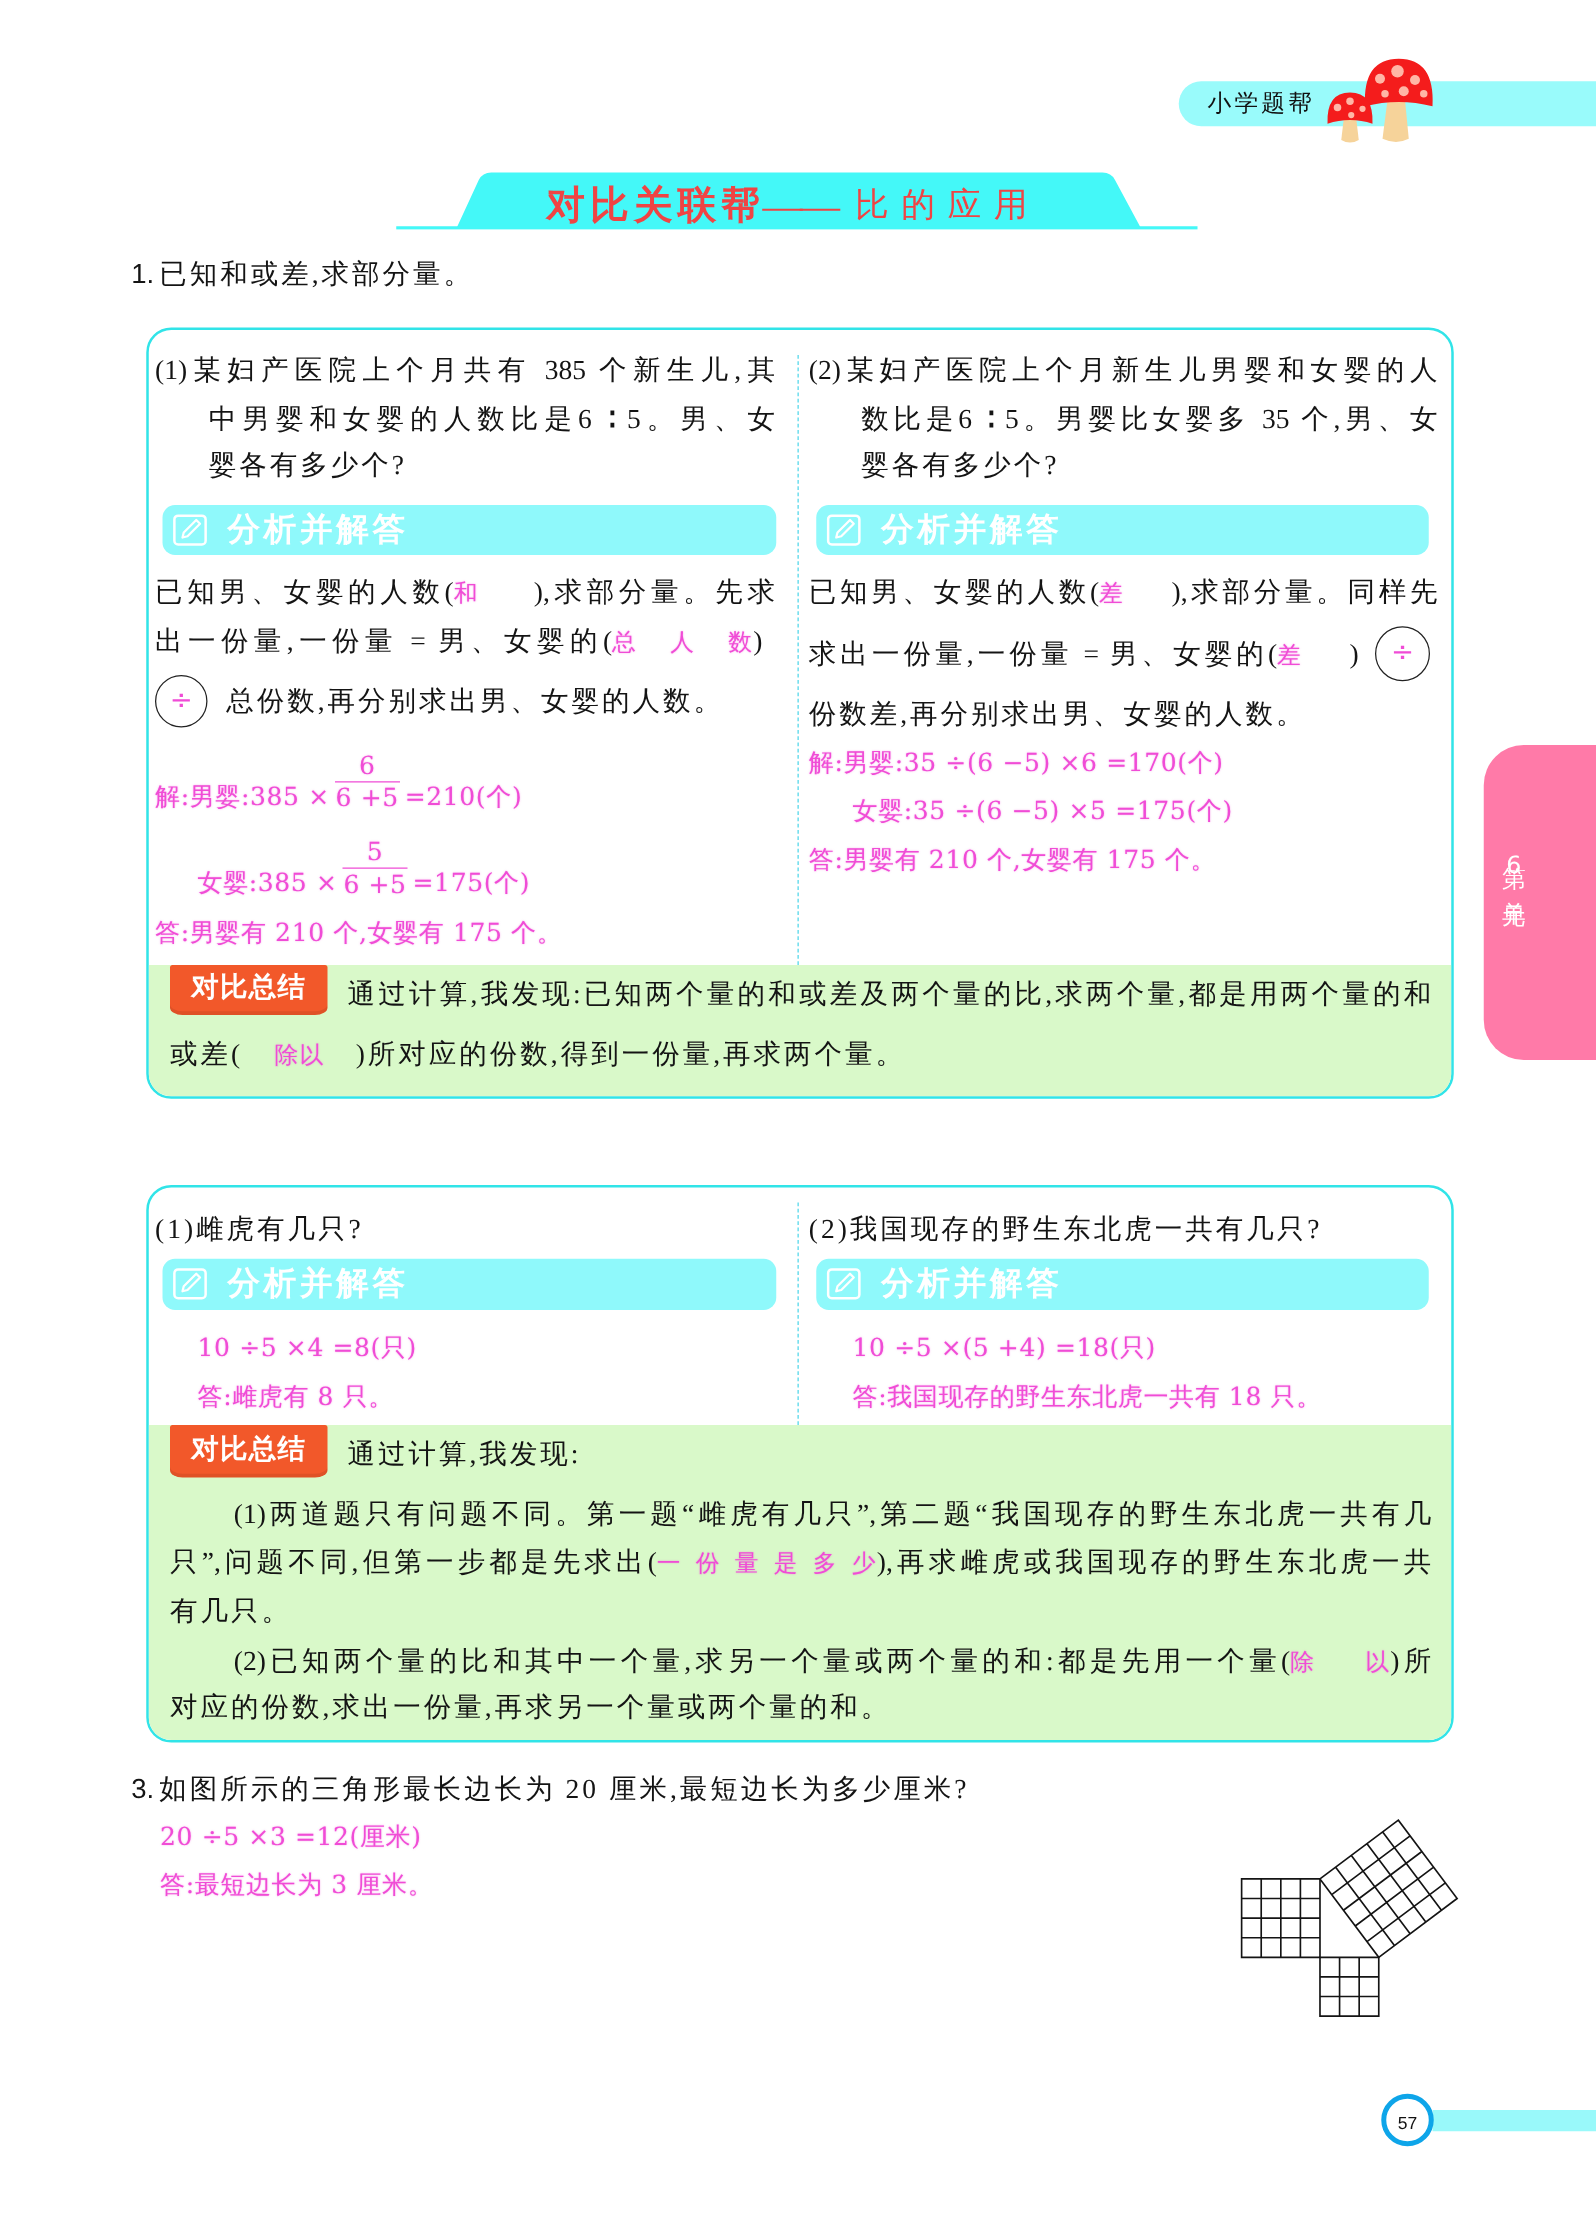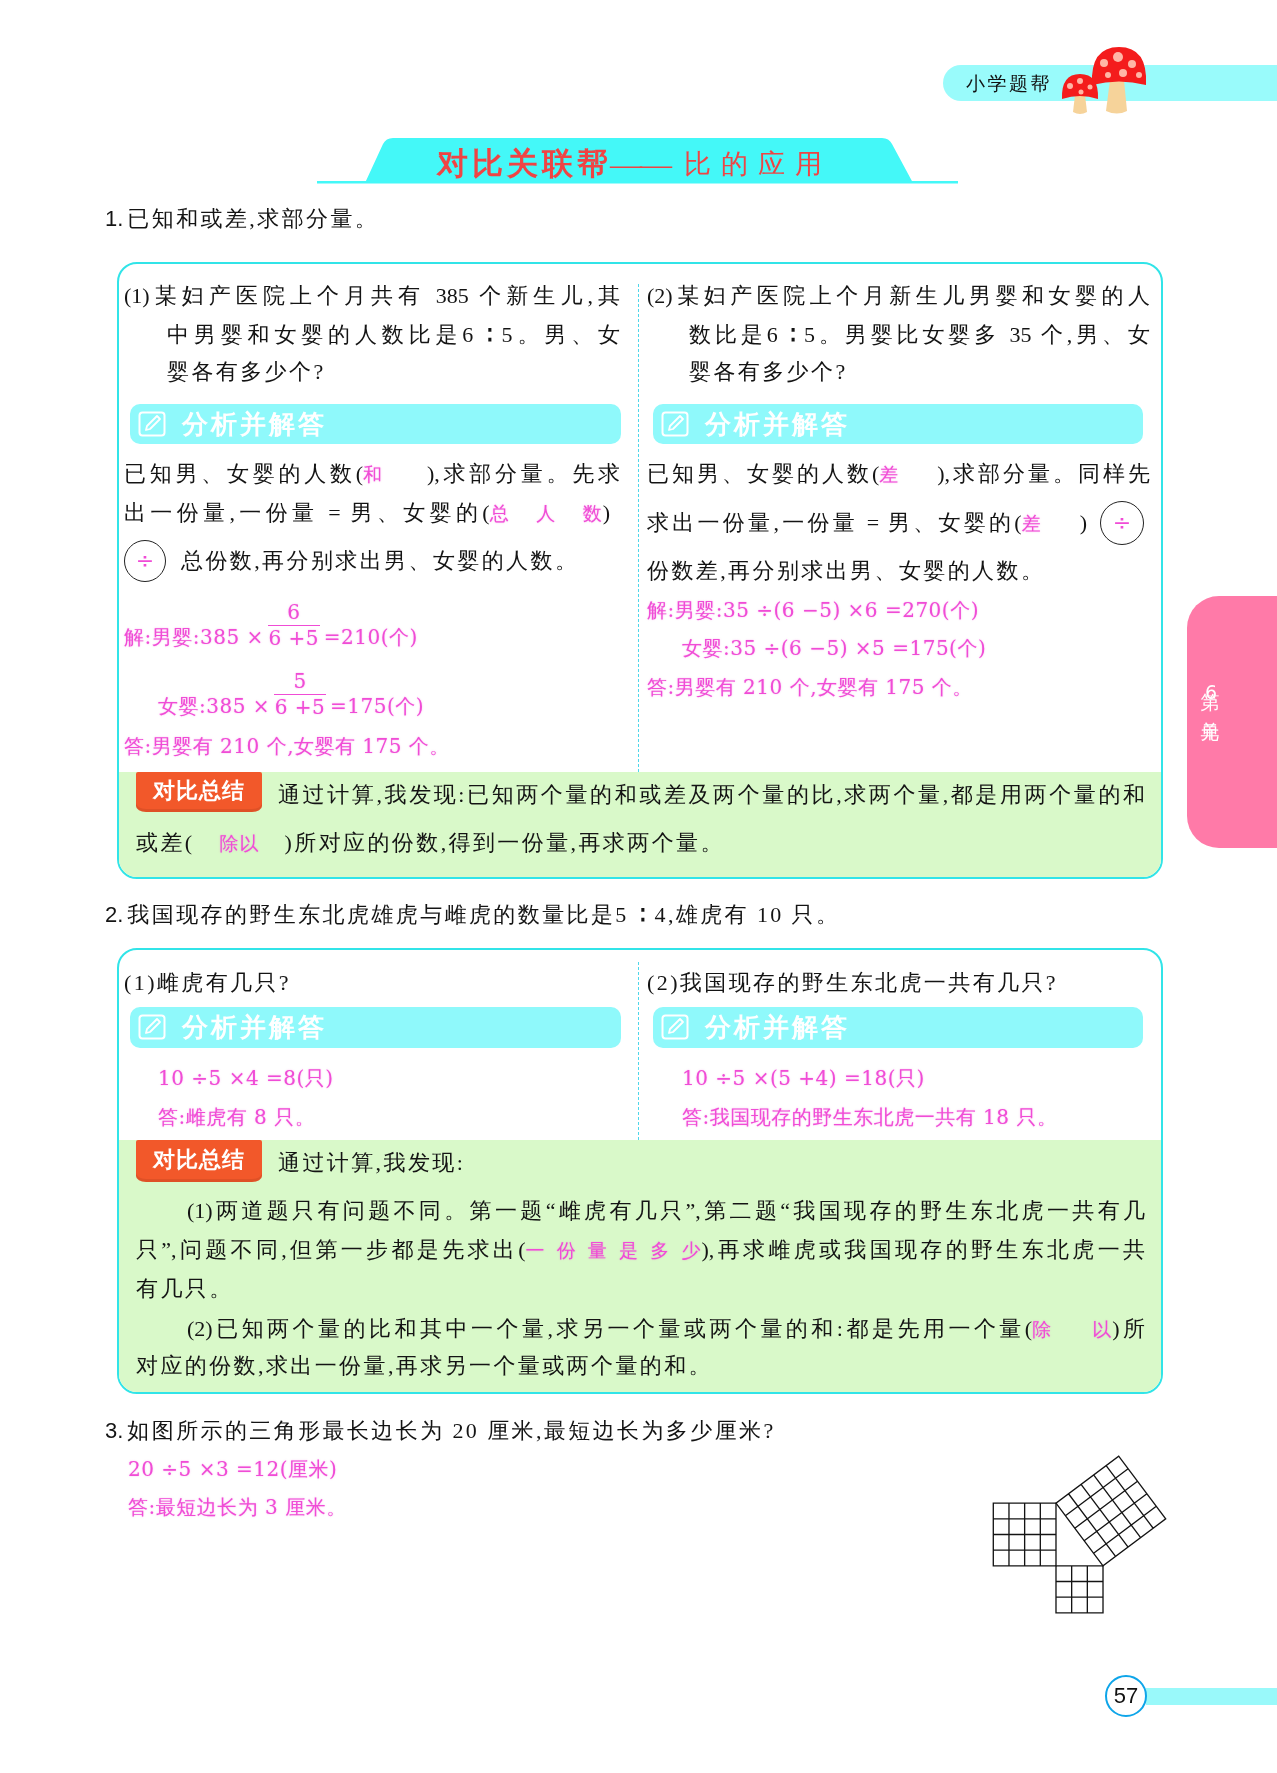--- a/index.html
+++ b/index.html
@@ -41,22 +41,22 @@
   .solrow{position:absolute;display:flex;align-items:flex-end;height:56px;white-space:nowrap;}
   .frac{display:inline-flex;flex-direction:column;align-items:center;margin:0 4px;}
   .frac .num{line-height:25px;padding:0 3px;border-bottom:1.6px solid #f04cd6;min-width:46px;text-align:center;}
   .frac .den{line-height:25px;}
   
   .sidetab{position:absolute;left:1187px;top:596px;width:90px;height:252px;background:#ff7aa8;border-radius:32px 0 0 32px;}
   .sidetab .lbl{position:absolute;left:11px;top:82px;writing-mode:vertical-rl;text-orientation:upright;color:#ffffff;
     font-size:19px;letter-spacing:3px;font-family:"DejaVu Sans","Liberation Sans",sans-serif;}
   
   .pband{position:absolute;left:1146px;top:1688px;width:131px;height:17px;background:#99f9fa;}
-  .pnum{position:absolute;left:1105px;top:1675px;width:42px;height:42px;border:2px solid #0ea5e9;border-radius:50%;
-    background:#ffffff;box-sizing:border-box;text-align:center;line-height:38px;font-family:"Liberation Sans","DejaVu Sans",sans-serif;font-size:22px;color:#111;}
+  .pnum{position:absolute;left:1105px;top:1675px;width:42px;height:42px;border:4px solid #0ea5e9;border-radius:50%;
+    background:#ffffff;box-sizing:border-box;text-align:center;line-height:38px;font-family:"Liberation Sans","DejaVu Sans",sans-serif;font-size:14px;color:#111;}
 </style>
 </head>
 <body>
 
 <div class="page">
 
   <div class="hband">
     <span class="brand">小学题帮</span>
   </div>
   <svg class="abs" style="left:1058px;top:44px" width="92" height="72" viewBox="1058 44 92 72">
@@ -155,36 +155,33 @@
 
     <div class="ln jl" style="left:647px;top:459px;width:503px">
       <span>已知男、女婴的人数(</span><span class="blank ans" style="width:58px">差</span><span>),求部分量。同样先</span>
     </div>
     <div class="ln jl" style="left:647px;top:508px;width:440px">
       <span>求出一份量,一份量 = 男、女婴的(</span><span class="blank ans" style="width:58px">差</span><span>)</span>
     </div>
     <div class="opc" style="left:1100px;top:501px;width:44px;height:44px;line-height:41px">÷</div>
     <div class="ln" style="left:647px;top:556px">份数差,再分别求出男、女婴的人数。</div>
 
-    <div class="ln pk" style="left:647px;top:595px">解:男婴:35 ÷(6 −5) ×6 =270(个)</div>
+    <div class="ln pk" style="left:647px;top:595px">解:男婴:35 ÷(6 −5) ×6 =170(个)</div>
     <div class="ln pk" style="left:682px;top:633px">女婴:35 ÷(6 −5) ×5 =175(个)</div>
     <div class="ln pk" style="left:647px;top:672px">答:男婴有 210 个,女婴有 175 个。</div>
   </div>
 
   <div>
     <div class="badge" style="top:772px">对比总结</div>
     <div class="ln jl" style="left:278px;top:780px;width:867px">通过计算,我发现:已知两个量的和或差及两个量的比,求两个量,都是用两个量的和</div>
     <div class="ln" style="left:136px;top:828px">
       <span>或差(</span><span class="blank ans" style="width:90px">除以</span><span>)所对应的份数,得到一份量,再求两个量。</span>
     </div>
   </div>
 
-  <div class="ln" style="left:105px;top:900px">
-    <span class="qn">2.</span><span>我国现存的野生东北虎雄虎与雌虎的数量比是5 ∶ 4,雄虎有 10 只。</span>
-  </div>
 
   <div class="card" style="top:948px;height:446px">
     <div class="divider" style="top:12px;height:178px"></div>
     <div class="green" style="top:190px"></div>
   </div>
 
   <div>
     <div class="ln" style="left:124px;top:968px">(1)雌虎有几只?</div>
     <div class="abar" style="left:130px;top:1007px;width:491px;height:41px">
       <svg class="icon" viewBox="0 0 28 26">

